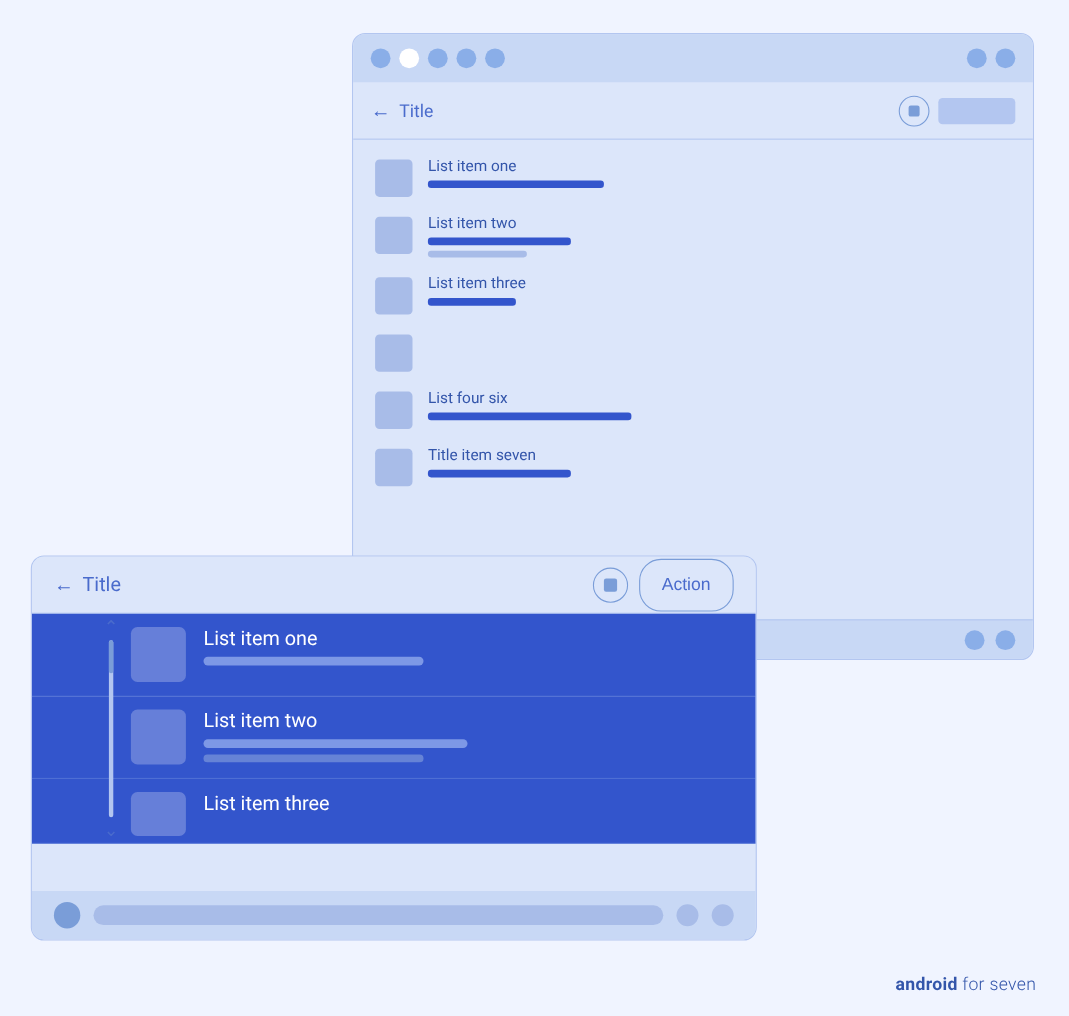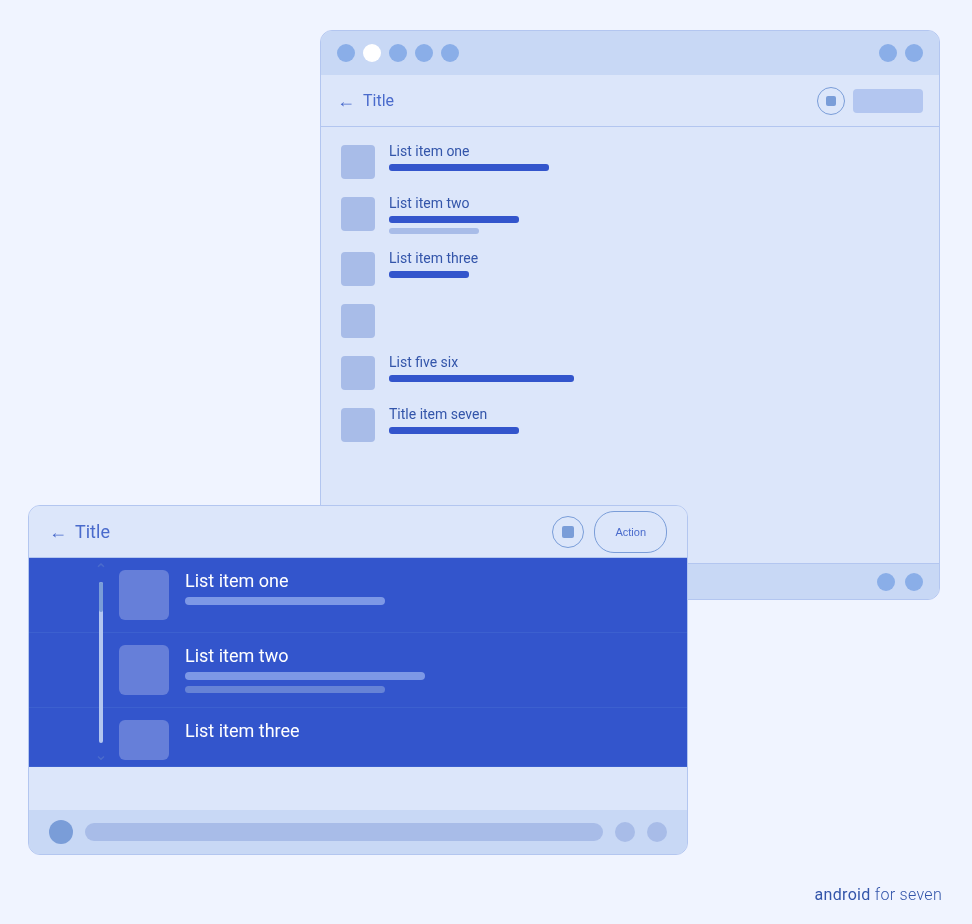--- a/index.html
+++ b/index.html
@@ -169,21 +169,21 @@
     }
     .window-front .app-bar .icon-btn .sq {
       width: 12px; height: 12px;
       background: #7a9dd8;
       border-radius: 2px;
     }
     .window-front .app-bar .action-btn {
       border: 1.5px solid #7a9dd8;
       border-radius: 20px;
       padding: 14px 20px;
-      font-size: 11px;
+      font-size: 16px;
       color: #4a6bcc;
       margin-left: 10px;
       background: transparent;
     }
 
     
     .window-front .scroll-bar {
       position: absolute;
       left: 70px;
       top: 0;
@@ -315,21 +315,21 @@
     .brand-label {
       position: absolute;
       bottom: 20px;
       right: 30px;
       font-size: 16px;
       color: #3355aa;
       font-weight: 300;
       letter-spacing: 0.3px;
     }
     .brand-label strong {
-      font-weight: 400;
+      font-weight: 700;
     }
   </style>
 </head>
 <body>
 
 <div class="window-back">
 
   <div class="title-bar">
     <div class="dots-row">
       <div class="dot"></div>
@@ -383,21 +383,21 @@
     </div>
 
     <div class="list-item">
       <div class="thumb"></div>
     </div>
 
 
     <div class="list-item">
       <div class="thumb"></div>
       <div class="content">
-        <span class="item-title">List five six</span>
+        <span class="item-title">List four six</span>
         <div class="bar" style="width:185px;"></div>
       </div>
     </div>
 
     <div class="list-item">
       <div class="thumb"></div>
       <div class="content">
         <span class="item-title">Title item seven</span>
         <div class="bar" style="width:130px;"></div>
       </div>

